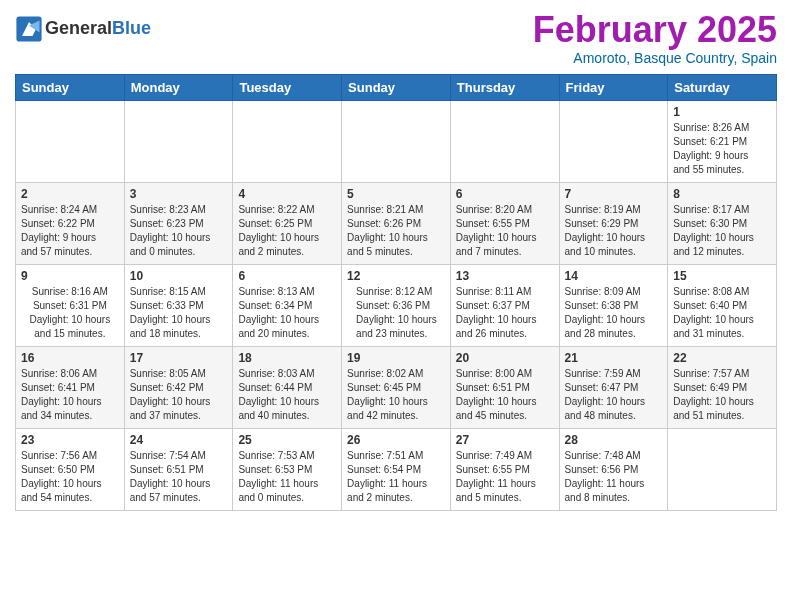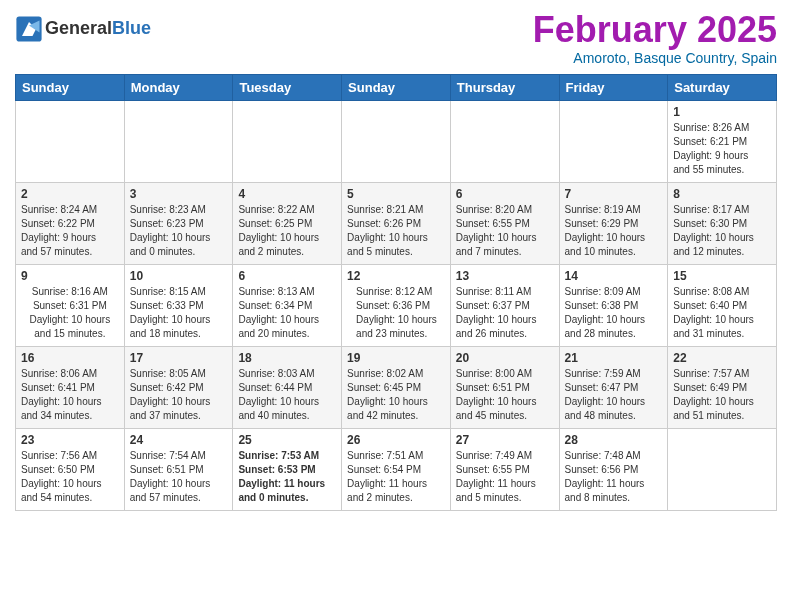--- a/index.html
+++ b/index.html
@@ -316,21 +316,21 @@
           </td>
           <td>
             <span class="day-num">24</span>
             <div class="day-info" style="white-space: pre-line;">Sunrise: 7:54 AM
 Sunset: 6:51 PM
 Daylight: 10 hours
 and 57 minutes.</div>
           </td>
           <td>
             <span class="day-num">25</span>
-            <div class="day-info" style="white-space: pre-line; font-weight: bold;">Sunrise: 7:53 AM
+            <div class="day-info" style="white-space: pre-line;">Sunrise: 7:53 AM
 Sunset: 6:53 PM
 Daylight: 11 hours
 and 0 minutes.</div>
           </td>
           <td>
             <span class="day-num">26</span>
             <div class="day-info" style="white-space: pre-line;">Sunrise: 7:51 AM
 Sunset: 6:54 PM
 Daylight: 11 hours
 and 2 minutes.</div>

